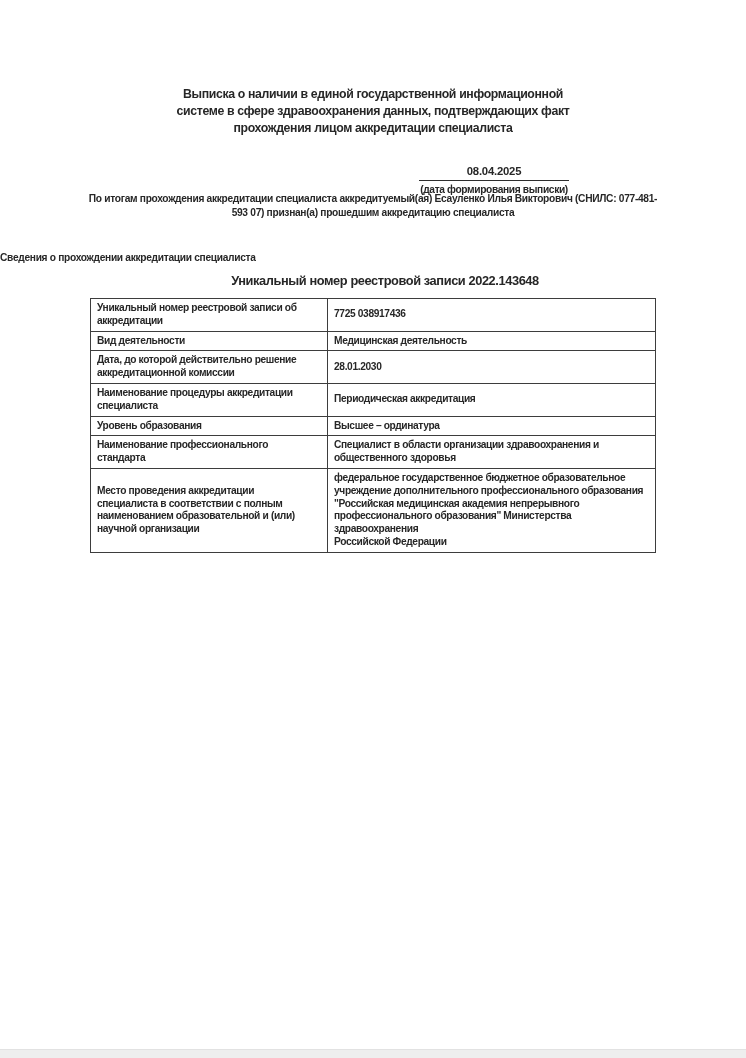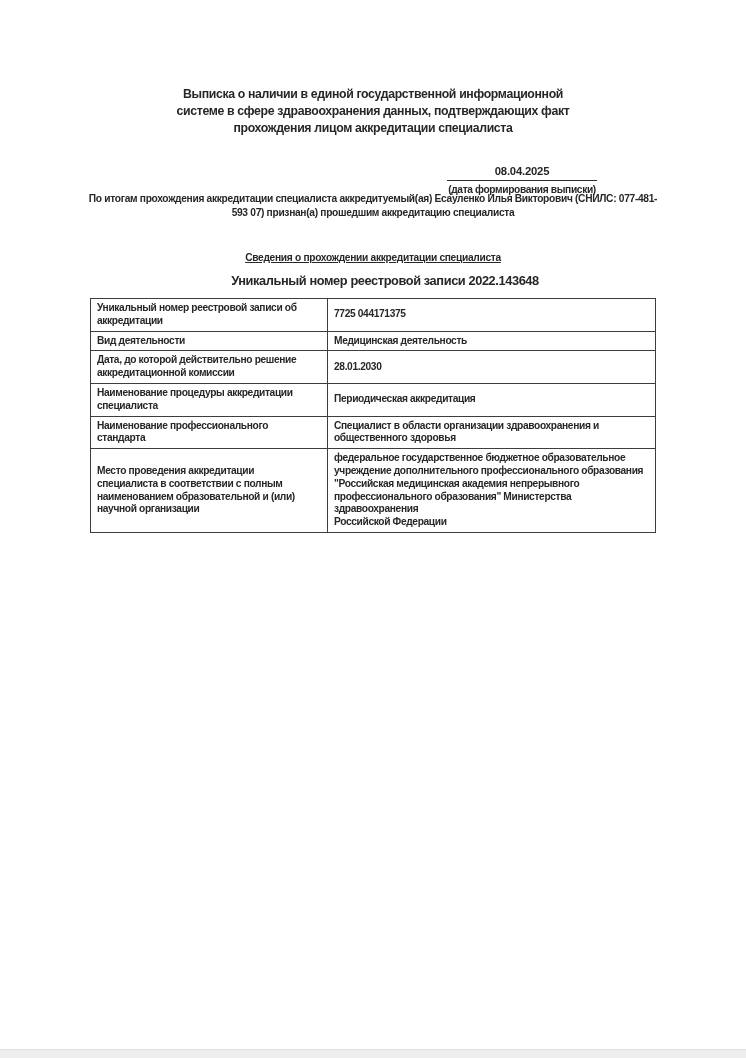--- a/index.html
+++ b/index.html
@@ -32,21 +32,20 @@
     line-height: 17px;
     letter-spacing: -0.35px;
     white-space: pre-line;
   }
   .date-block {
     position: absolute;
     top: 164px;
     left: 419px;
     width: 150px;
     text-align: center;
-    margin-left: 28px;
   }
   .date-value {
     font-size: 11.3px;
     line-height: 14px;
     letter-spacing: -0.2px;
     padding-bottom: 2px;
     border-bottom: 1.5px solid #2e2e2e;
   }
   .date-caption {
     font-size: 10.2px;
@@ -64,25 +63,23 @@
     font-size: 10.2px;
     line-height: 13.8px;
     letter-spacing: -0.3px;
     white-space: pre-line;
   }
   .section-header {
     position: absolute;
     top: 251px;
     left: 0;
     width: 746px;
-    text-align: center;
     font-size: 10.2px;
     line-height: 13px;
     letter-spacing: -0.3px;
-    text-decoration: underline;
   }
   .registry-heading {
     position: absolute;
     top: 272px;
     left: 12px;
     width: 746px;
     text-align: center;
     font-size: 12.8px;
     line-height: 17px;
     letter-spacing: -0.4px;
@@ -136,35 +133,39 @@
 
   <div class="section-header">Сведения о прохождении аккредитации специалиста</div>
 
   <div class="registry-heading">Уникальный номер реестровой записи 2022.143648</div>
 
   <table class="accreditation-table">
     <tbody>
       <tr>
         <td class="label-col">Уникальный номер реестровой записи об
 аккредитации</td>
-        <td>7725 044171375</td>
+        <td>7725 038917436</td>
       </tr>
       <tr>
         <td class="label-col">Вид деятельности</td>
         <td>Медицинская деятельность</td>
       </tr>
       <tr>
         <td class="label-col">Дата, до которой действительно решение
 аккредитационной комиссии</td>
         <td>28.01.2030</td>
       </tr>
       <tr>
         <td class="label-col">Наименование процедуры аккредитации
 специалиста</td>
         <td>Периодическая аккредитация</td>
+      </tr>
+      <tr>
+        <td class="label-col">Уровень образования</td>
+        <td>Высшее – ординатура</td>
       </tr>
       <tr>
         <td class="label-col">Наименование профессионального
 стандарта</td>
         <td>Специалист в области организации здравоохранения и
 общественного здоровья</td>
       </tr>
       <tr>
         <td class="label-col">Место проведения аккредитации
 специалиста в соответствии с полным

